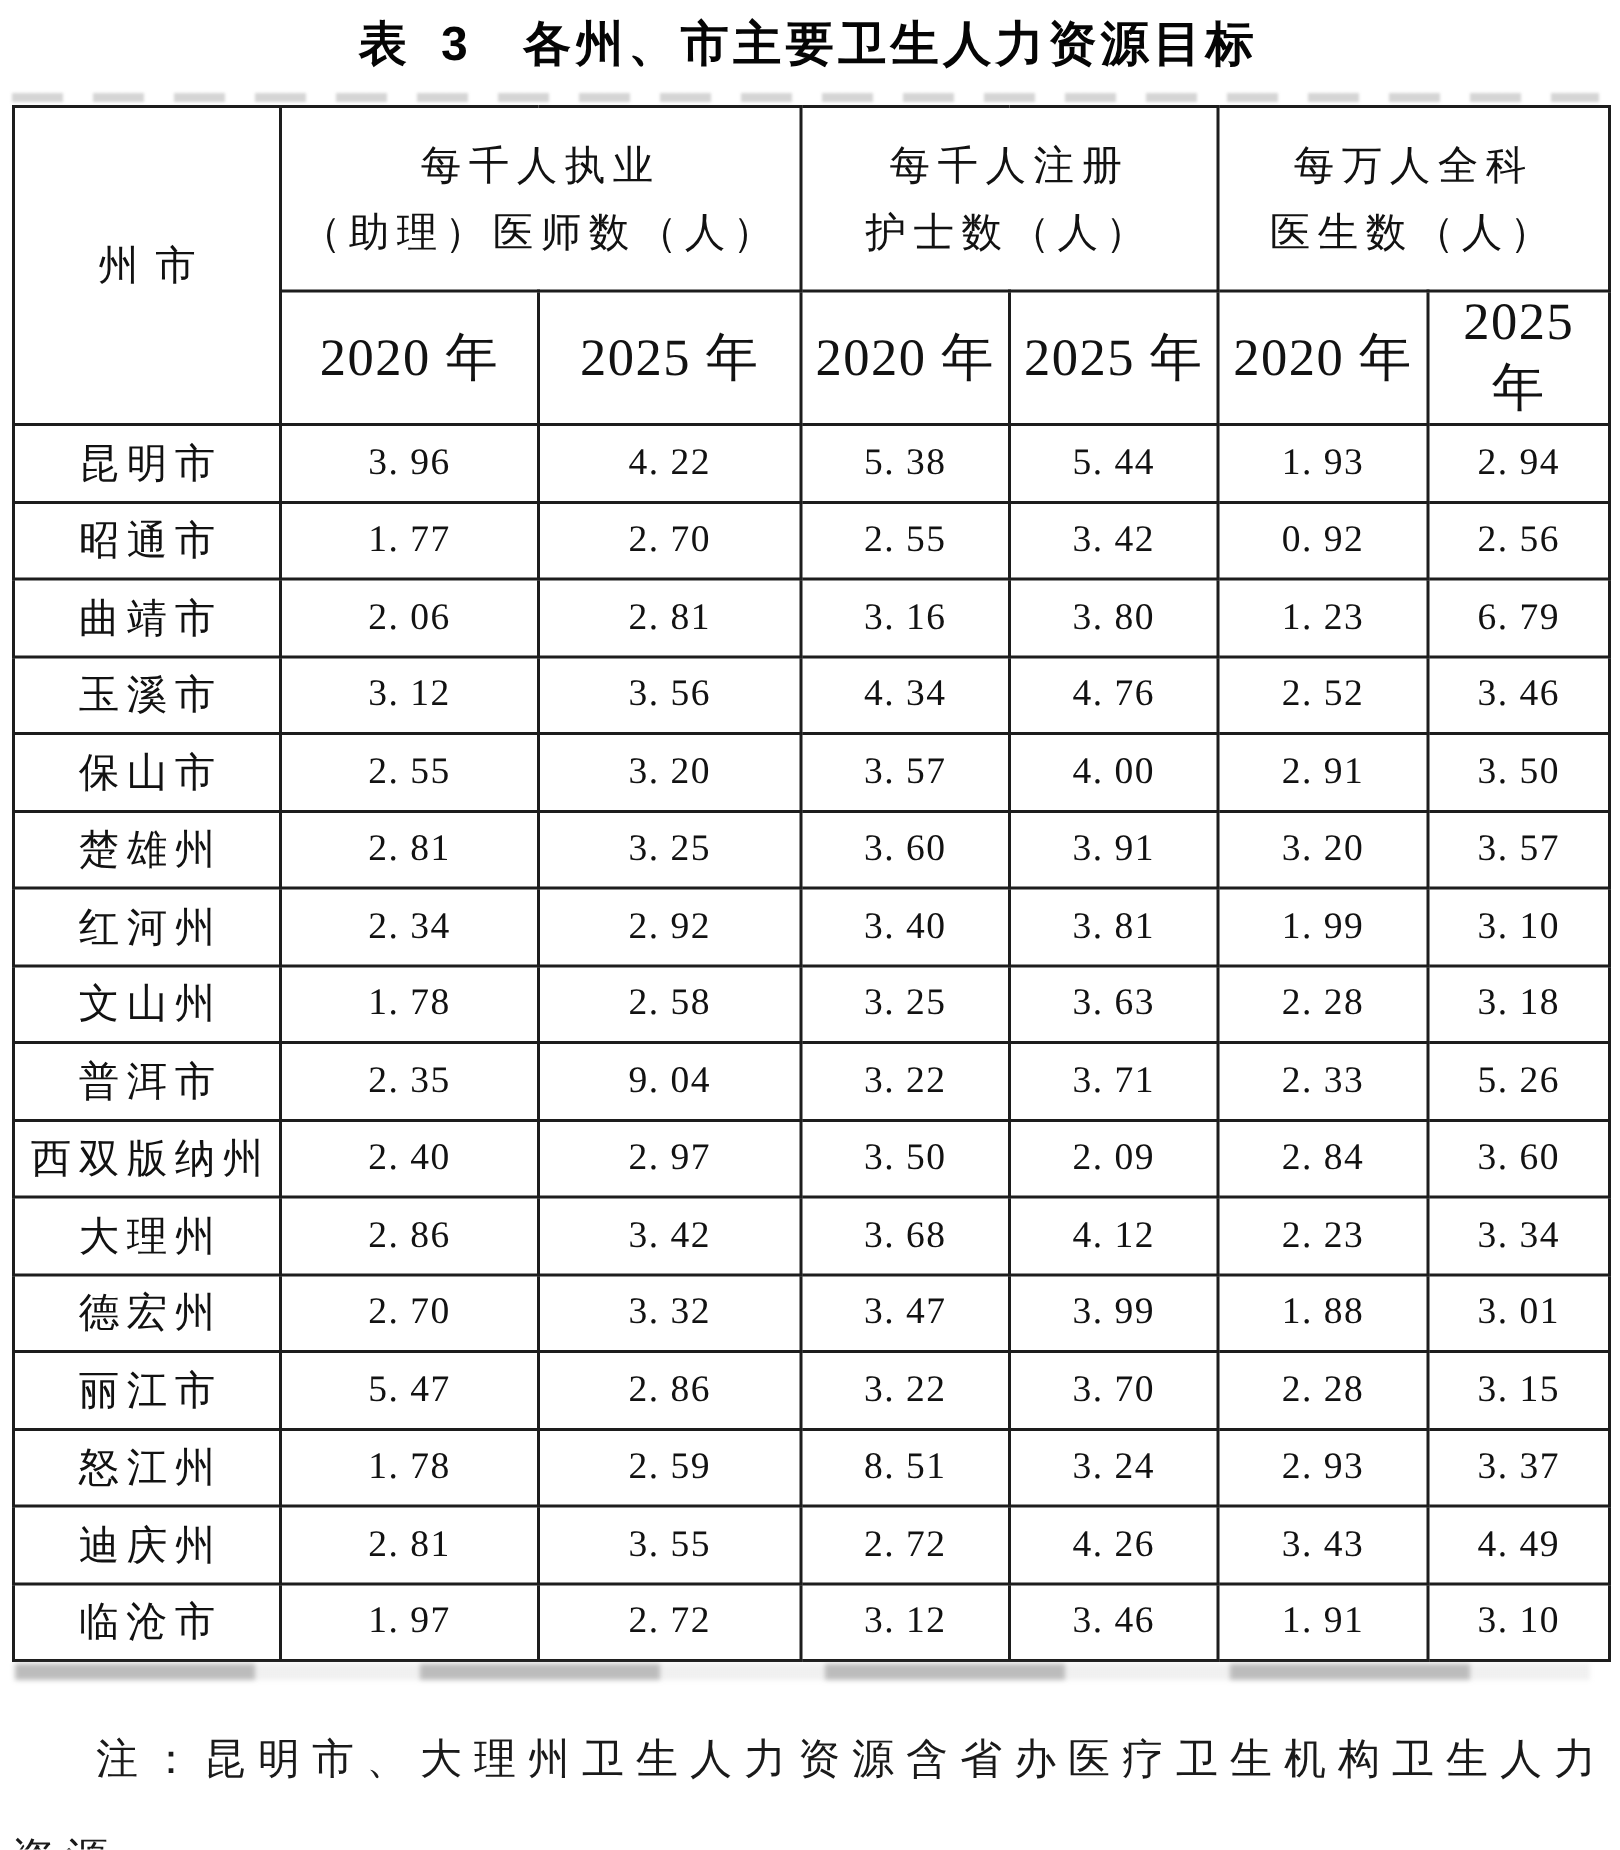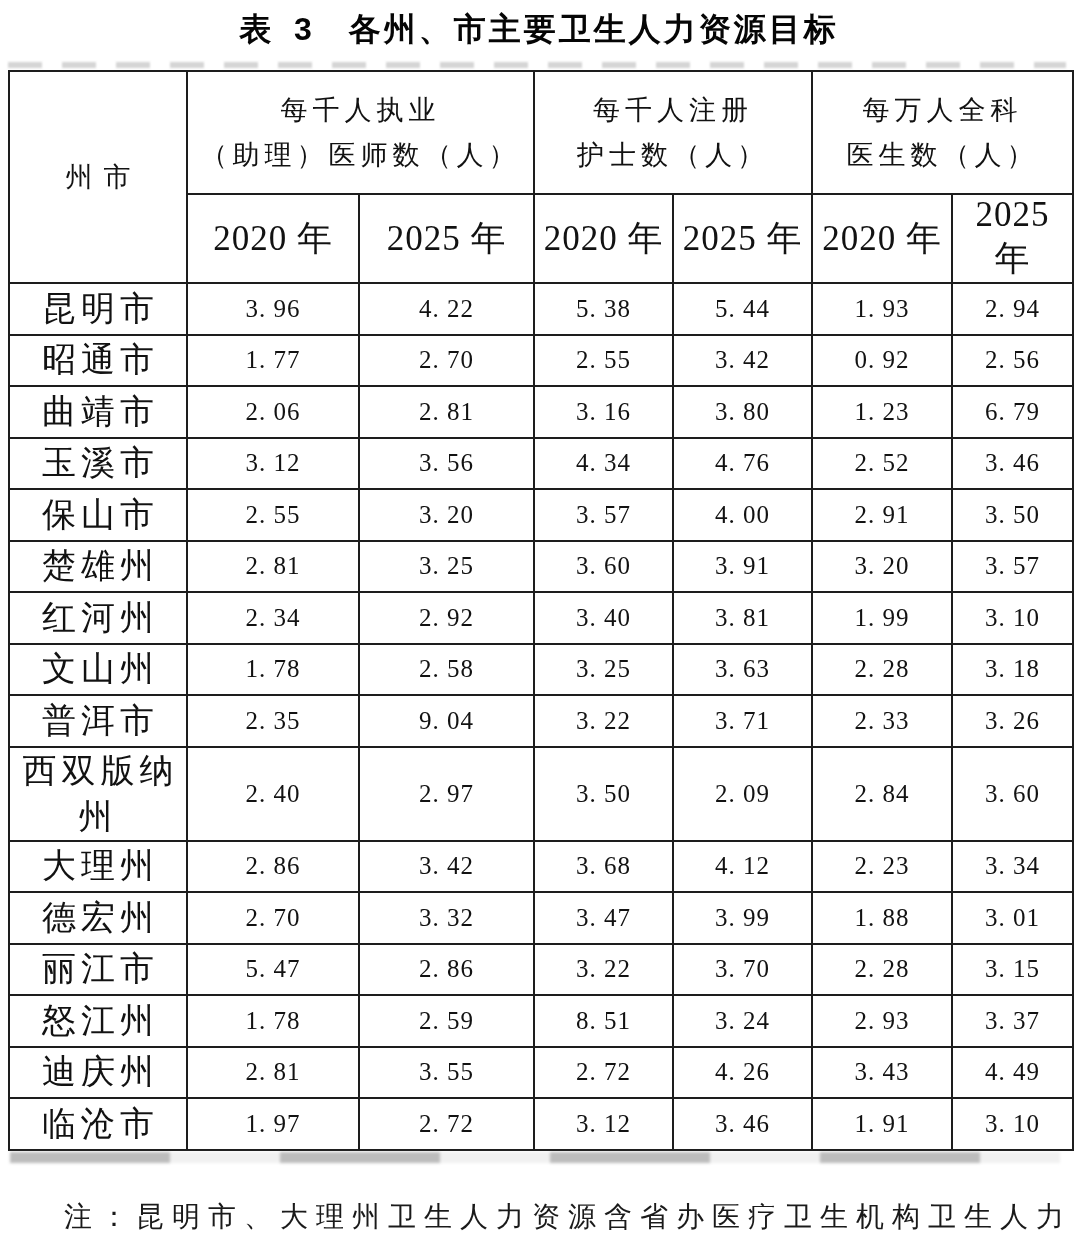--- a/index.html
+++ b/index.html
@@ -56,21 +56,21 @@
   }
   .data-table th.corner {
     font-size: 27px;
     letter-spacing: 11px;
     text-indent: 11px; 
   }
   .data-table tr.group-row th.group { height: 123px; font-size: 27px; letter-spacing: 5px; }
   .group .gline { line-height: 45px; }
   .data-table tr.year-row th.year { height: 62px; font-size: 35px; letter-spacing: 1px; border-radius: 28px; }
   .data-table tbody td { height: 51.5px; }
-  .data-table tbody td.region { font-size: 34px; letter-spacing: 5px; text-indent: 5px; }
+  .data-table tbody td.region { font-size: 27px; letter-spacing: 5px; text-indent: 5px; }
   .data-table tbody td.num { font-size: 25px; letter-spacing: 1px; }
   .note {
     width: 1064px;
     margin-top: 21px;
     font-size: 28px;
     line-height: 66px;
     letter-spacing: 8px;
     text-align: justify;
     text-indent: 56px;
     color: #1a1a1a;
@@ -194,21 +194,21 @@
             <td class="num">2. 28</td>
             <td class="num">3. 18</td>
           </tr>
           <tr>
             <td class="region">普洱市</td>
             <td class="num">2. 35</td>
             <td class="num">9. 04</td>
             <td class="num">3. 22</td>
             <td class="num">3. 71</td>
             <td class="num">2. 33</td>
-            <td class="num">3. 26</td>
+            <td class="num">5. 26</td>
           </tr>
           <tr>
             <td class="region">西双版纳州</td>
             <td class="num">2. 40</td>
             <td class="num">2. 97</td>
             <td class="num">3. 50</td>
             <td class="num">2. 09</td>
             <td class="num">2. 84</td>
             <td class="num">3. 60</td>
           </tr>

